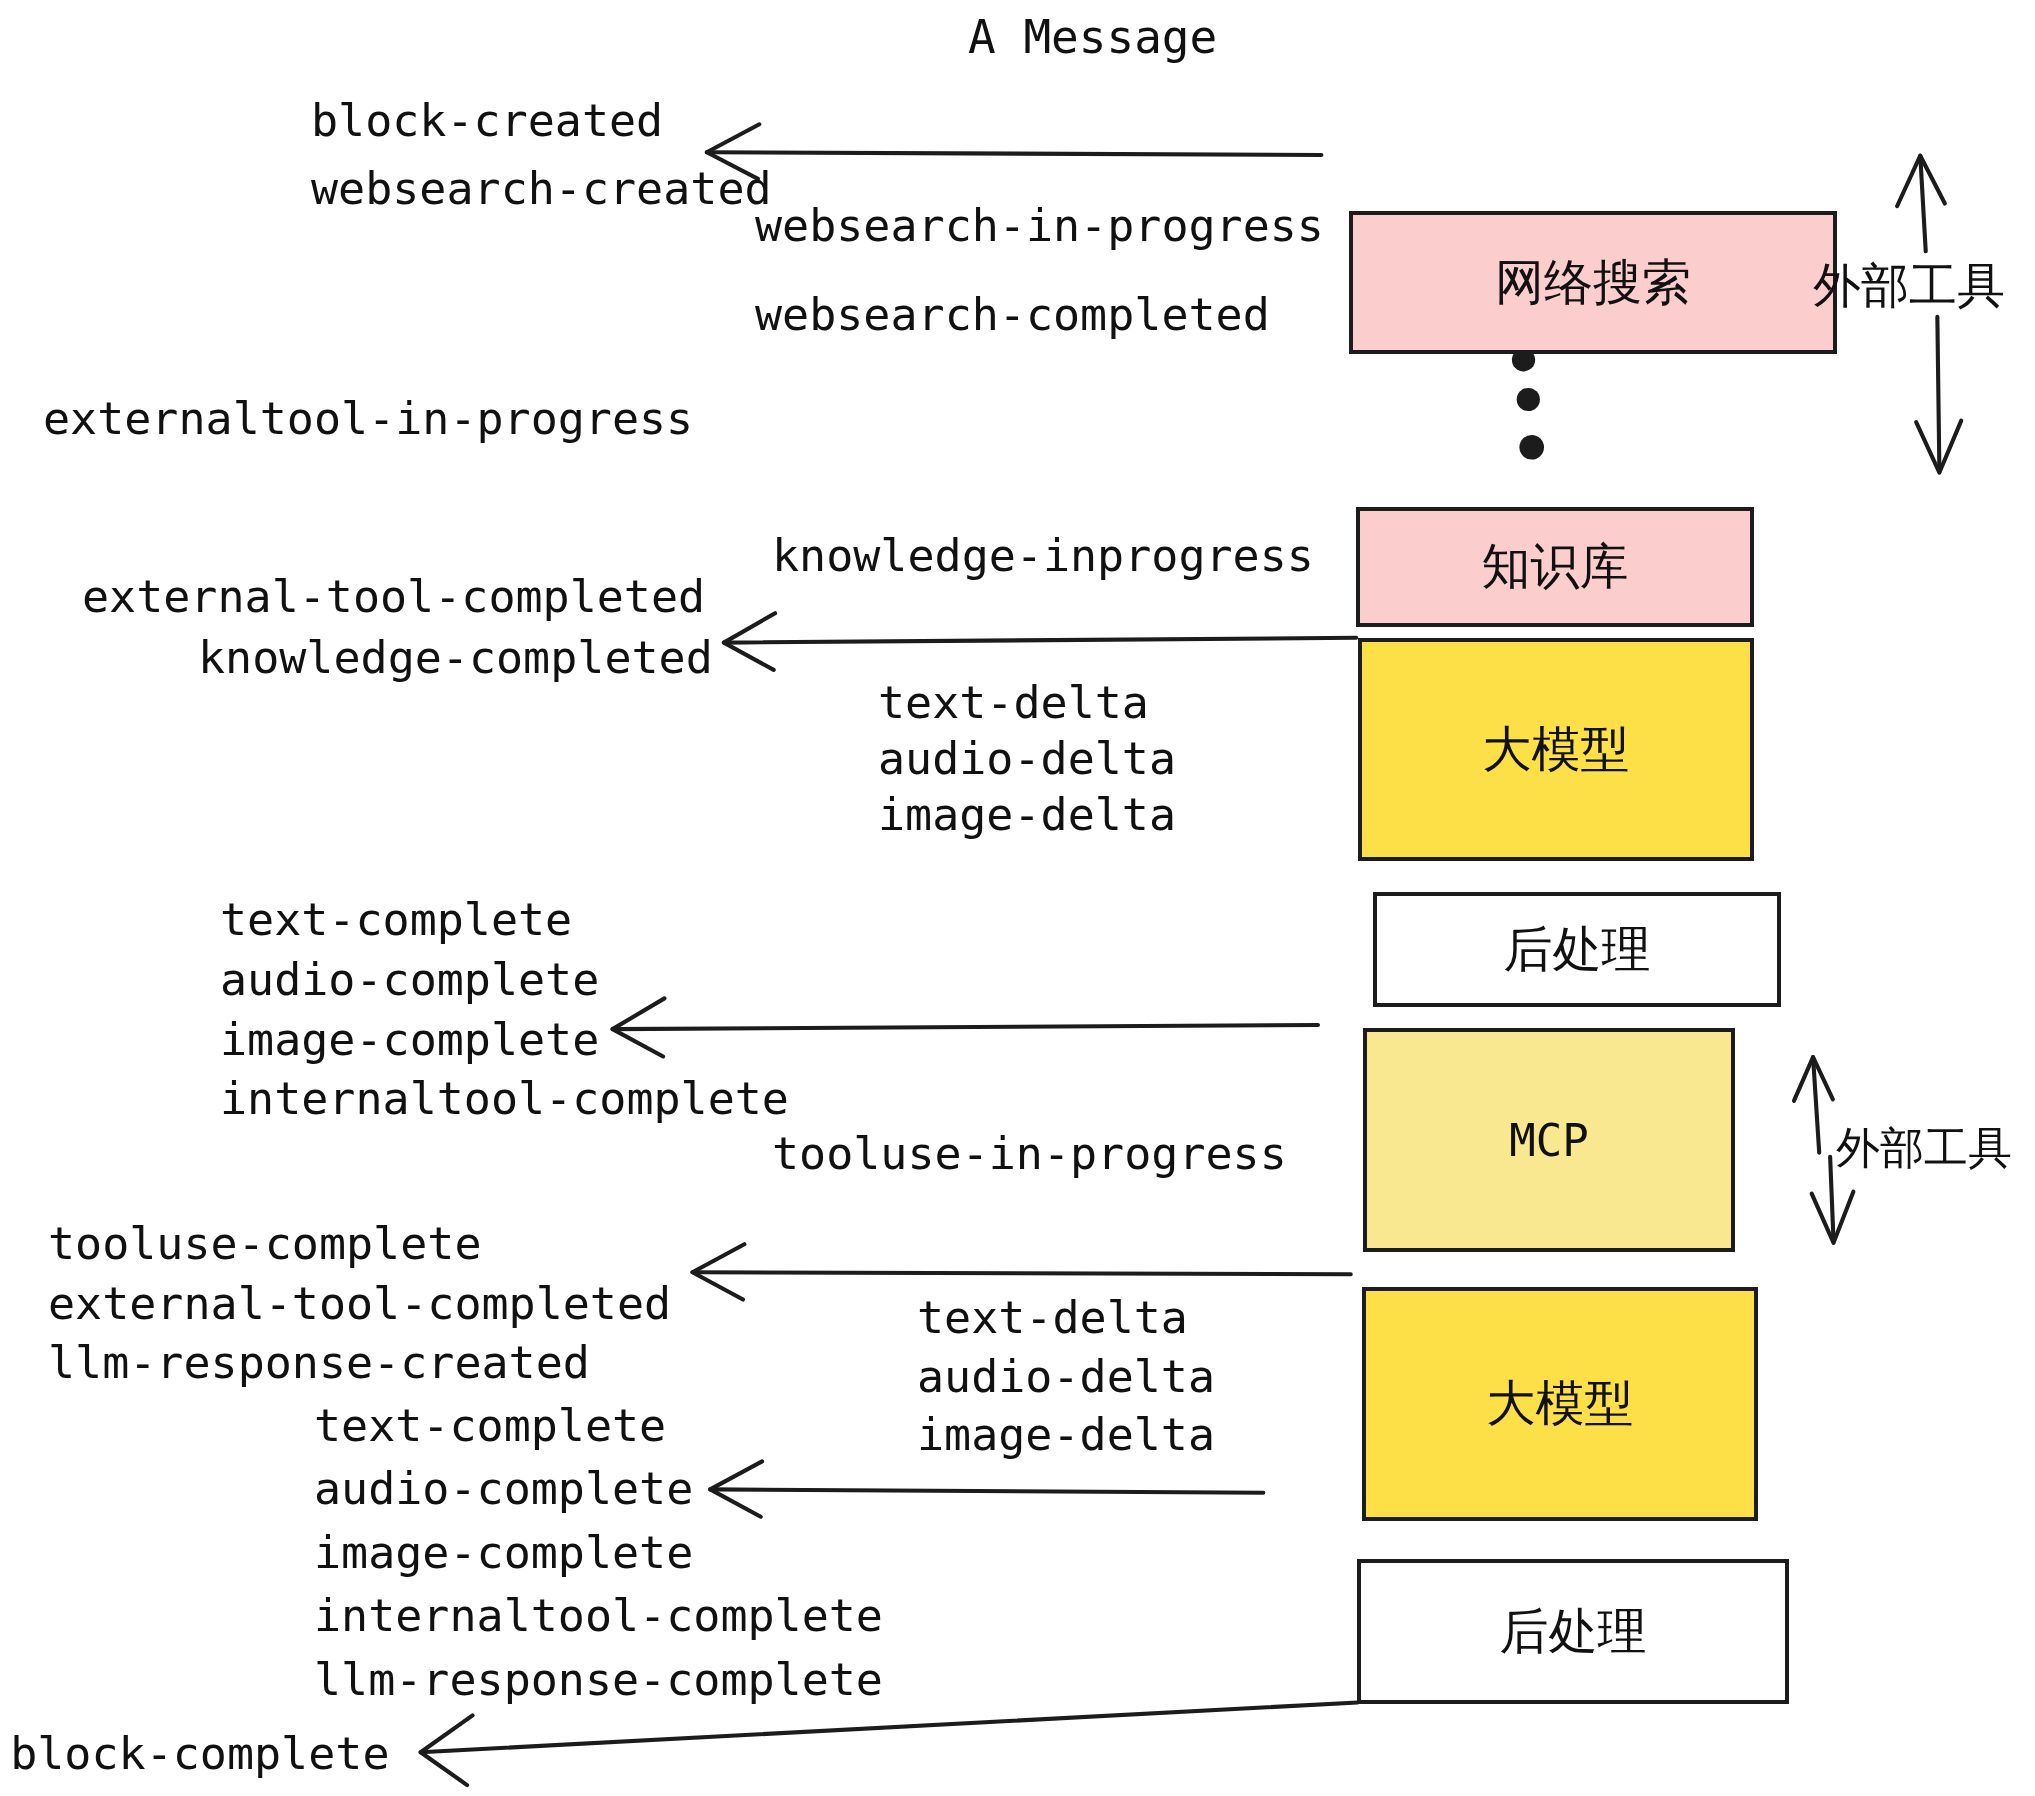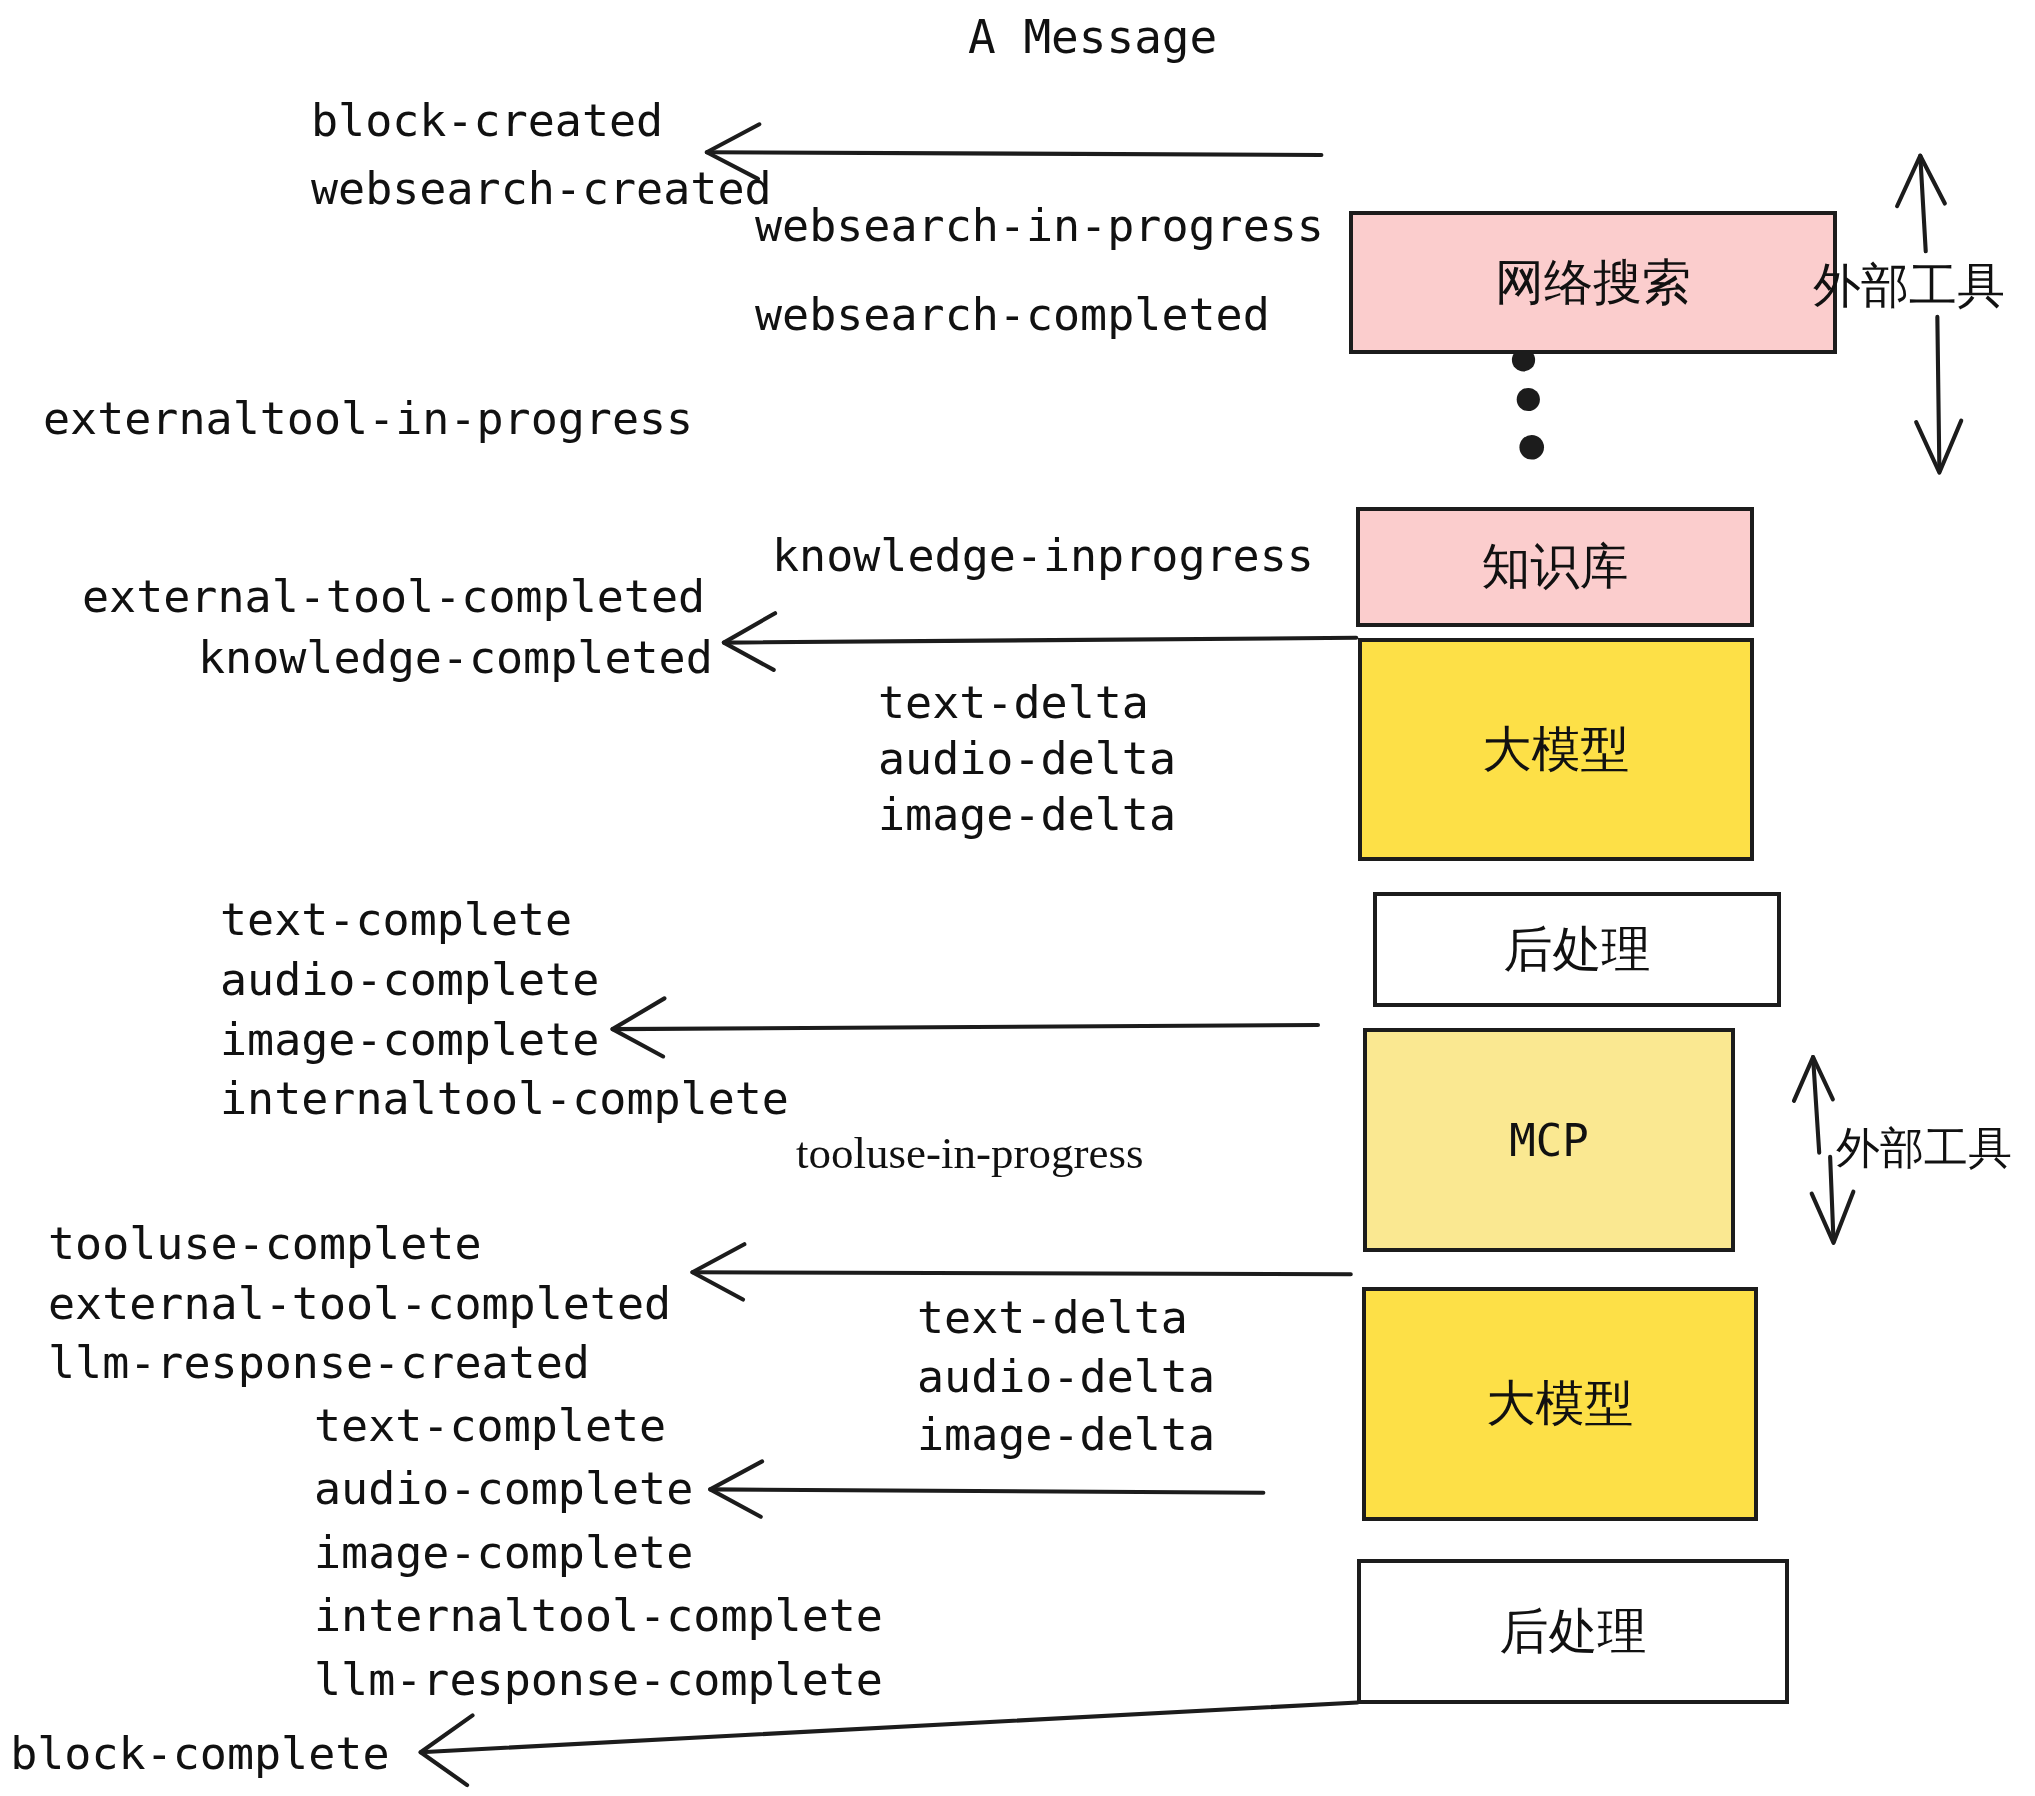--- a/index.html
+++ b/index.html
@@ -170,21 +170,21 @@
 
   <div class="ev" style="left:878px;top:678px;">text-delta</div>
   <div class="ev" style="left:878px;top:734px;">audio-delta</div>
   <div class="ev" style="left:878px;top:790px;">image-delta</div>
 
   <div class="ev" style="left:220px;top:895px;">text-complete</div>
   <div class="ev" style="left:220px;top:955px;">audio-complete</div>
   <div class="ev" style="left:220px;top:1015px;">image-complete</div>
   <div class="ev" style="left:220px;top:1074px;">internaltool-complete</div>
 
-  <div class="ev" style="left:796px;top:1129px;font-family:Liberation Serif, serif;">tooluse-in-progress</div>
+  <div class="ev" style="left:772px;top:1129px;">tooluse-in-progress</div>
 
   <div class="ev" style="left:48px;top:1219px;">tooluse-complete</div>
   <div class="ev" style="left:48px;top:1279px;">external-tool-completed</div>
   <div class="ev" style="left:48px;top:1338px;">llm-response-created</div>
 
   <div class="ev" style="left:917px;top:1293px;">text-delta</div>
   <div class="ev" style="left:917px;top:1352px;">audio-delta</div>
   <div class="ev" style="left:917px;top:1410px;">image-delta</div>
 
   <div class="ev" style="left:314px;top:1401px;">text-complete</div>

